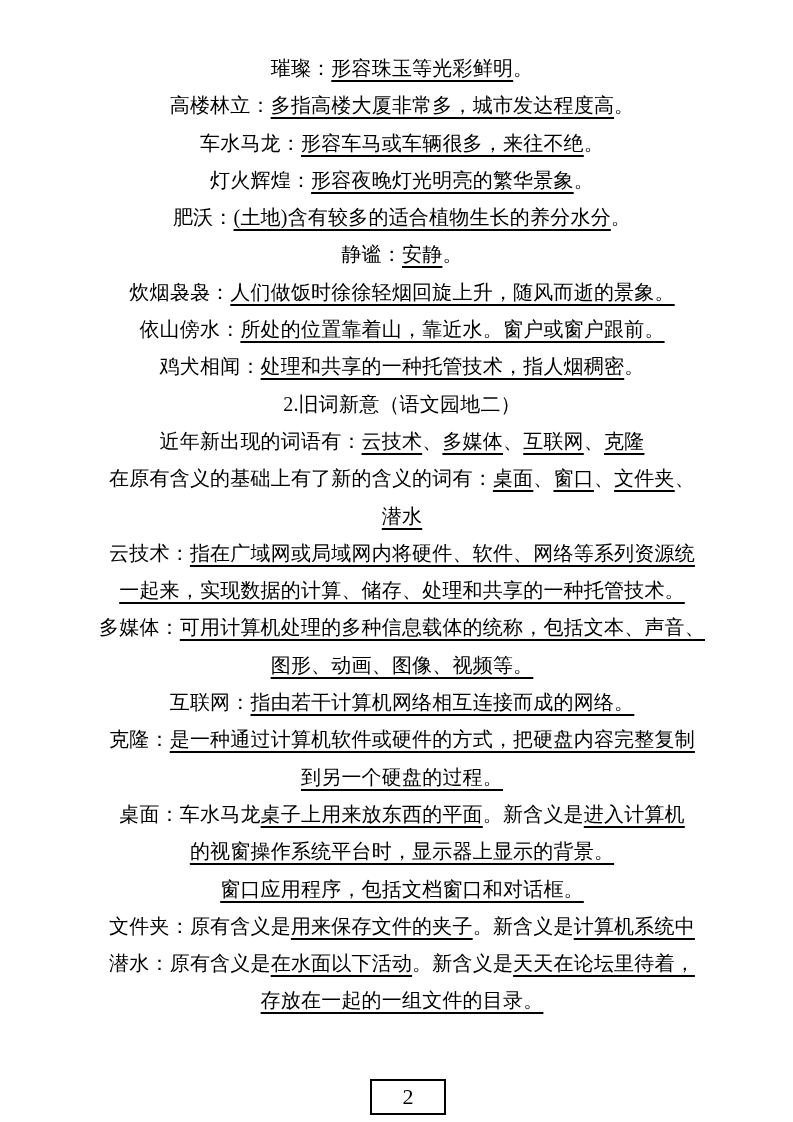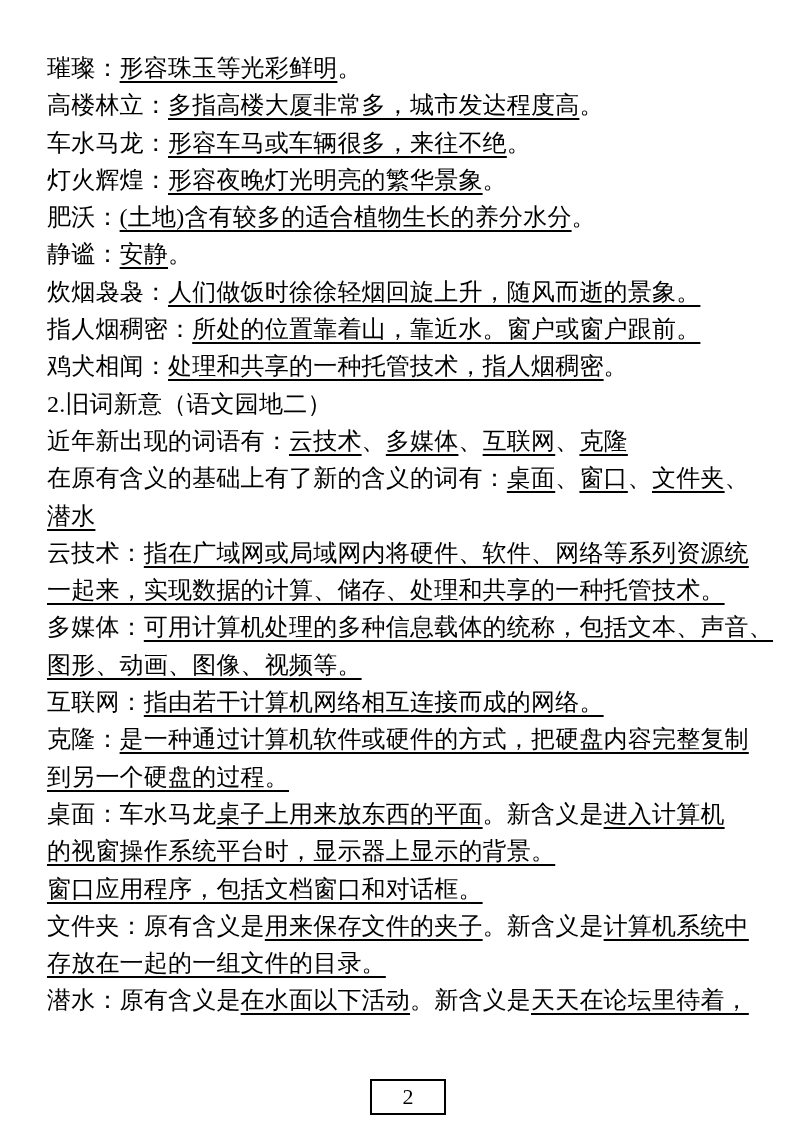--- a/index.html
+++ b/index.html
@@ -25,23 +25,24 @@
   }
   .text-block {
     position: absolute;
     left: 47px;
     top: 50px;
     width: 710px;
   }
   .line {
     height: 37.3px;
     line-height: 37.3px;
-    font-size: 24px;
+    font-size: 20px;
     white-space: nowrap;
     letter-spacing: 0.2px;
+    text-align: center;
   }
   .line span {
     display: inline;
   }
   .line span.u {
     text-decoration: underline;
     text-decoration-thickness: 1.8px;
     text-underline-offset: 5px;
     text-decoration-color: #000000;
   }
@@ -65,36 +66,36 @@
 <div class="doc-page">
   <div class="text-block" id="text-block">
 
   <div class="line"><span>璀璨：</span><span class="u">形容珠玉等光彩鲜明</span><span>。</span></div>
       <div class="line"><span>高楼林立：</span><span class="u">多指高楼大厦非常多，城市发达程度高</span><span>。</span></div>
       <div class="line"><span>车水马龙：</span><span class="u">形容车马或车辆很多，来往不绝</span><span>。</span></div>
       <div class="line"><span>灯火辉煌：</span><span class="u">形容夜晚灯光明亮的繁华景象</span><span>。</span></div>
       <div class="line"><span>肥沃：</span><span class="u">(土地)含有较多的适合植物生长的养分水分</span><span>。</span></div>
       <div class="line"><span>静谧：</span><span class="u">安静</span><span>。</span></div>
       <div class="line"><span>炊烟袅袅：</span><span class="u">人们做饭时徐徐轻烟回旋上升，随风而逝的景象。</span></div>
-      <div class="line"><span>指人烟稠密：</span><span class="u">所处的位置靠着山，靠近水。窗户或窗户跟前。</span></div>
+      <div class="line"><span>依山傍水：</span><span class="u">所处的位置靠着山，靠近水。窗户或窗户跟前。</span></div>
       <div class="line"><span>鸡犬相闻：</span><span class="u">处理和共享的一种托管技术，指人烟稠密</span><span>。</span></div>
       <div class="line"><span>2.旧词新意（语文园地二）</span></div>
       <div class="line"><span>近年新出现的词语有：</span><span class="u">云技术</span><span>、</span><span class="u">多媒体</span><span>、</span><span class="u">互联网</span><span>、</span><span class="u">克隆</span></div>
       <div class="line"><span>在原有含义的基础上有了新的含义的词有：</span><span class="u">桌面</span><span>、</span><span class="u">窗口</span><span>、</span><span class="u">文件夹</span><span>、</span></div>
       <div class="line"><span class="u">潜水</span></div>
       <div class="line"><span>云技术：</span><span class="u">指在广域网或局域网内将硬件、软件、网络等系列资源统</span></div>
       <div class="line"><span class="u">一起来，实现数据的计算、储存、处理和共享的一种托管技术。</span></div>
       <div class="line"><span>多媒体：</span><span class="u">可用计算机处理的多种信息载体的统称，包括文本、声音、</span></div>
       <div class="line"><span class="u">图形、动画、图像、视频等。</span></div>
       <div class="line"><span>互联网：</span><span class="u">指由若干计算机网络相互连接而成的网络。</span></div>
       <div class="line"><span>克隆：</span><span class="u">是一种通过计算机软件或硬件的方式，把硬盘内容完整复制</span></div>
       <div class="line"><span class="u">到另一个硬盘的过程。</span></div>
       <div class="line"><span>桌面：车水马龙</span><span class="u">桌子上用来放东西的平面</span><span>。新含义是</span><span class="u">进入计算机</span></div>
       <div class="line"><span class="u">的视窗操作系统平台时，显示器上显示的背景。</span></div>
       <div class="line"><span class="u">窗口应用程序，包括文档窗口和对话框。</span></div>
       <div class="line"><span>文件夹：原有含义是</span><span class="u">用来保存文件的夹子</span><span>。新含义是</span><span class="u">计算机系统中</span></div>
+      <div class="line"><span>潜水：原有含义是</span><span class="u">在水面以下活动</span><span>。新含义是</span><span class="u">天天在论坛里待着，</span></div>
       <div class="line"><span class="u">存放在一起的一组文件的目录。</span></div>
-      <div class="line"><span>潜水：原有含义是</span><span class="u">在水面以下活动</span><span>。新含义是</span><span class="u">天天在论坛里待着，</span></div>
     </div>
   <div class="page-number-box">
     <span>2</span>
   </div>
 </div>
 
 </body></html>

